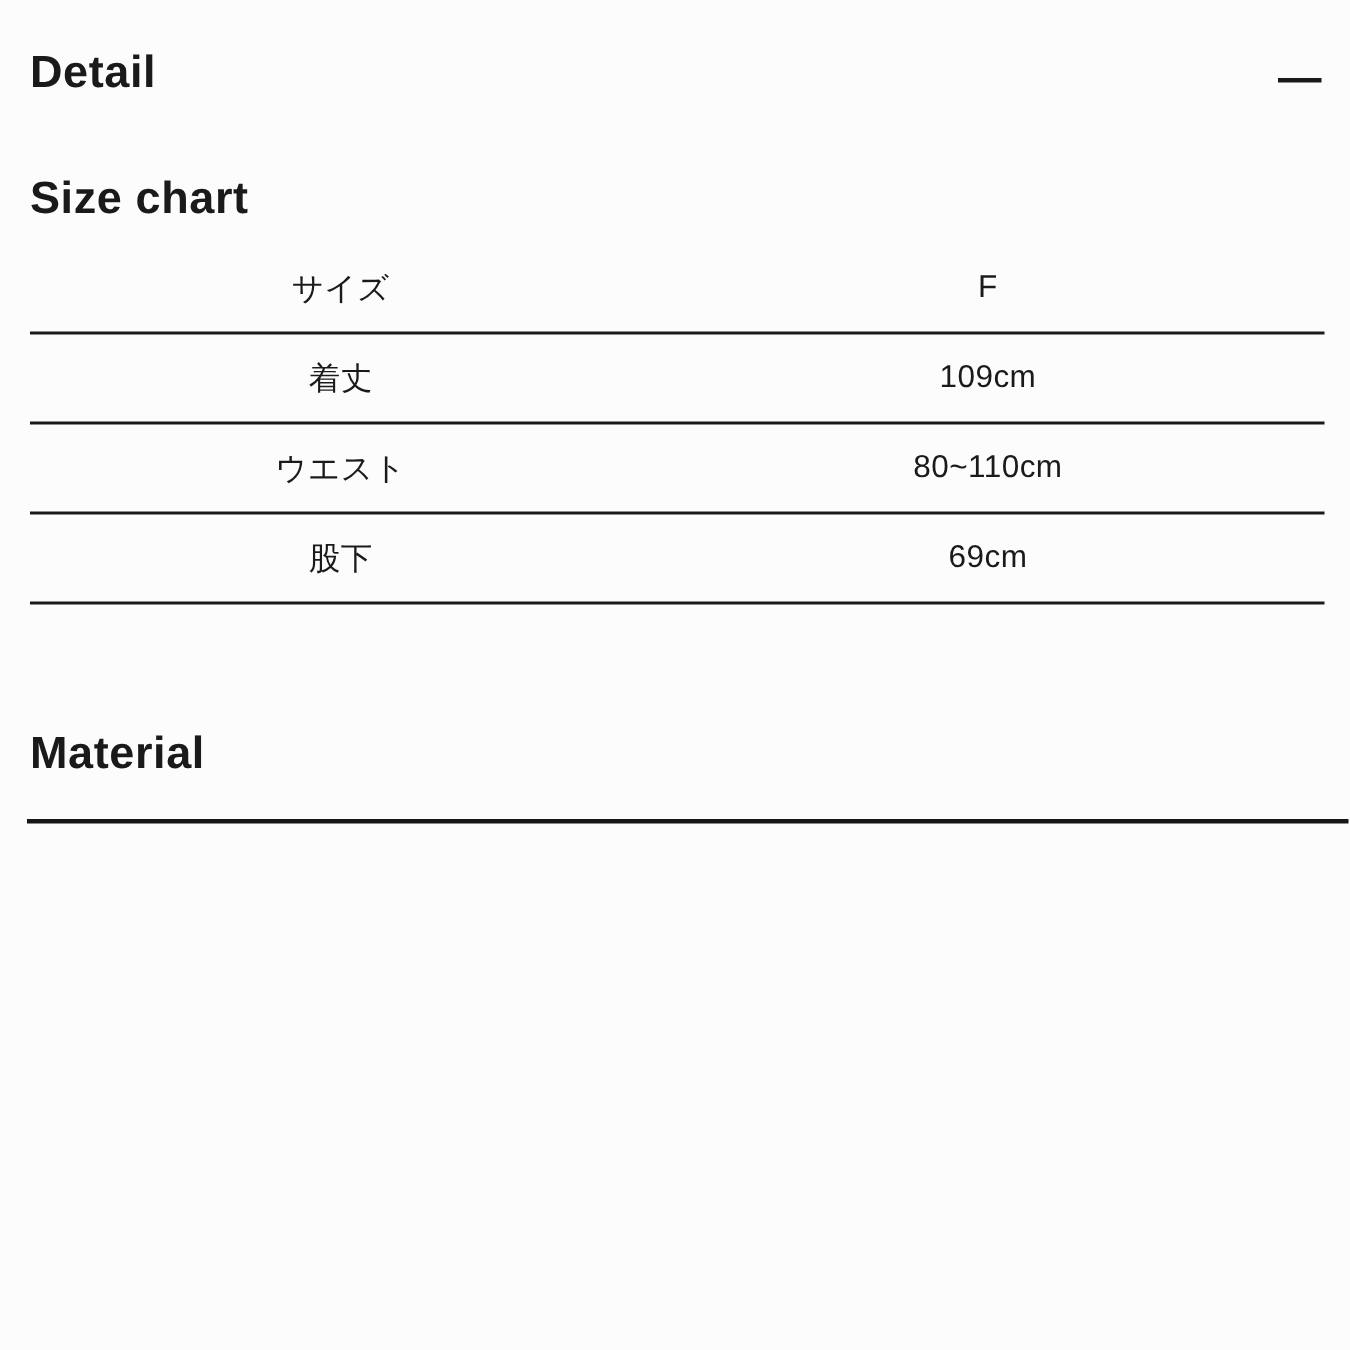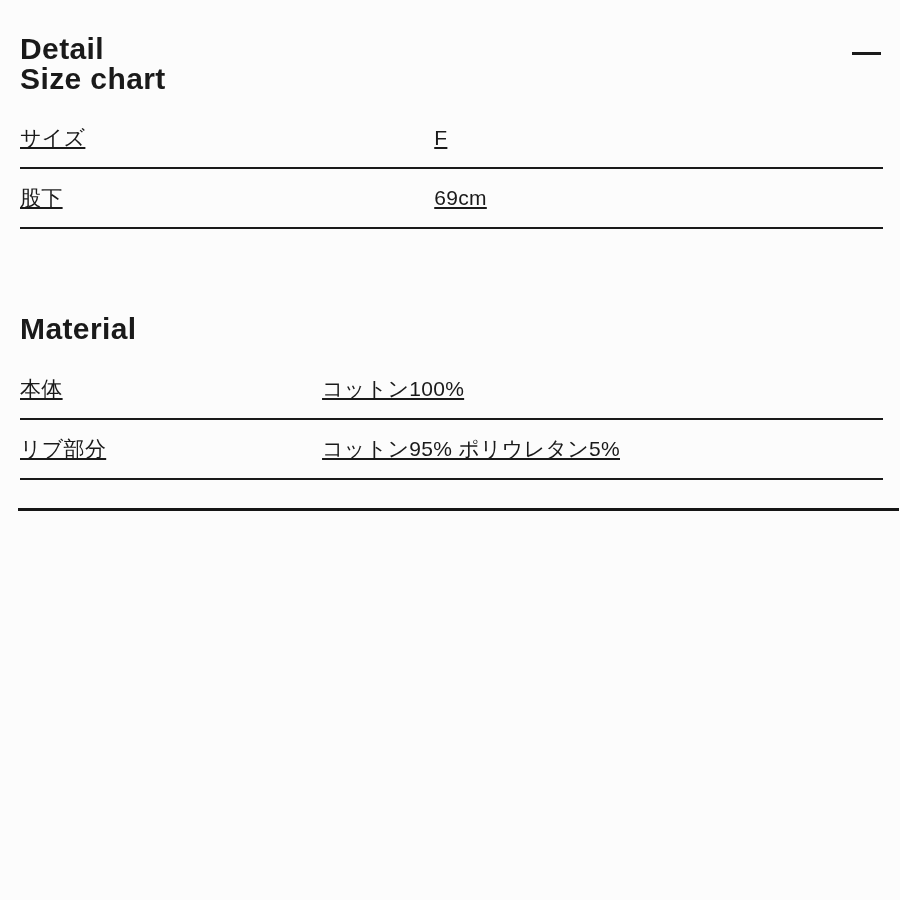--- a/index.html
+++ b/index.html
@@ -31,40 +31,39 @@
     align-items: center;
   }
   .minus-icon {
     display: inline-block;
     width: 29px;
     height: 3px;
     background: #1a1a1a;
     margin-right: 2px;
     margin-top: 8px;
   }
-  .size-chart-heading { }
+  .size-chart-heading { margin-top: 54px; }
   .material-heading   { margin-top: 85px; }
 
   table {
     width: 100%;
     border-collapse: collapse;
     table-layout: fixed;
   }
   .size-table     { margin-top: 15px; }
   .material-table { margin-top: 16px; }
   td {
     height: 58px;
     padding: 0;
-    text-align: left;
+    text-align: center;
     vertical-align: middle;
     font-size: 21px;
     font-weight: 500;
     letter-spacing: 0.3px;
     border-bottom: 2px solid #1a1a1a;
-    text-decoration: underline;
   }
   .size-table col.c1     { width: 48%; }
   .size-table col.c2     { width: 52%; }
   .material-table col.c1 { width: 35%; }
   .material-table col.c2 { width: 65%; }
 
   .cut-line {
     margin-top: 28px;
     margin-left: -2px;
     width: 881px;
@@ -88,40 +87,32 @@
     <colgroup>
         <col class="c1">
         <col class="c2">
       </colgroup>
     <tbody>
       <tr>
         <td>サイズ</td>
         <td>F</td>
       </tr>
       <tr>
+        <td>着丈</td>
+        <td>109cm</td>
+      </tr>
+      <tr>
+        <td>ウエスト</td>
+        <td>80~110cm</td>
+      </tr>
+      <tr>
         <td>股下</td>
         <td>69cm</td>
       </tr>
     </tbody>
   </table>
 
   <h3 class="section-heading material-heading">Material</h3>
 
-  <table class="material-table">
-    <colgroup>
-        <col class="c1">
-        <col class="c2">
-      </colgroup>
-    <tbody>
-      <tr>
-        <td>本体</td>
-        <td>コットン100%</td>
-      </tr>
-      <tr>
-        <td>リブ部分</td>
-        <td>コットン95% ポリウレタン5%</td>
-      </tr>
-    </tbody>
-  </table>
 
   <div class="cut-line"></div>
 
 </div>
 
 </body></html>

